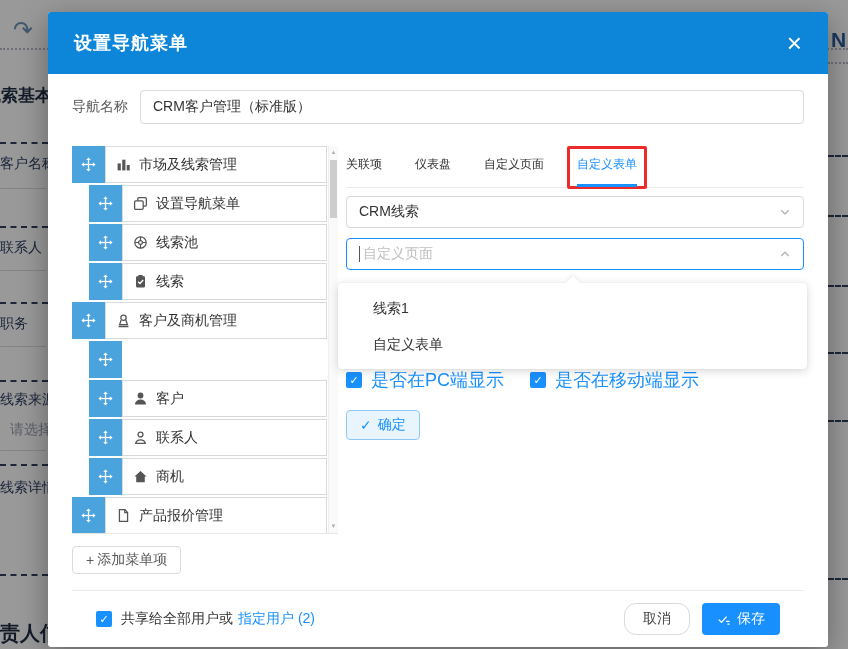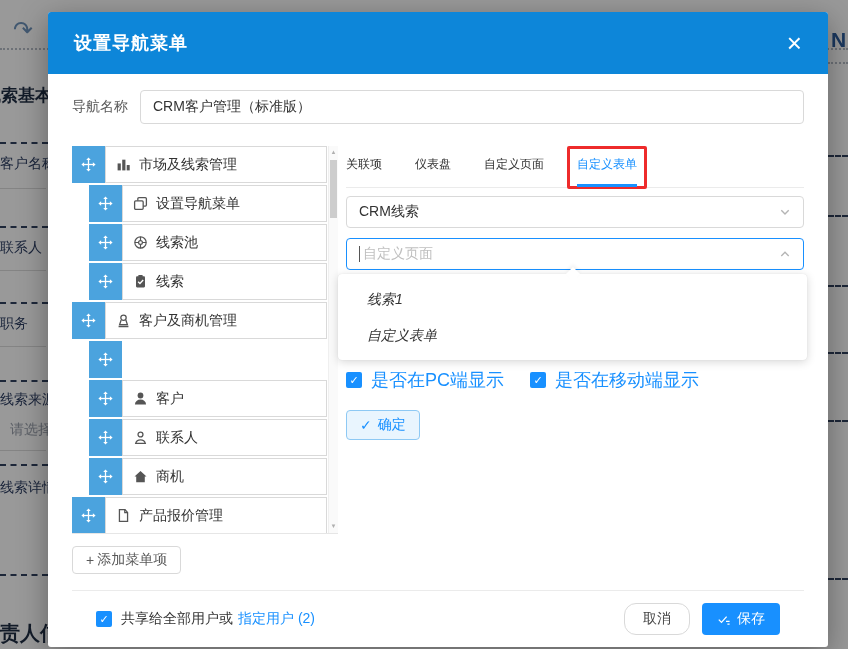--- a/index.html
+++ b/index.html
@@ -62,22 +62,22 @@
   .tab.active{color:#1890ff;}
   .tab.active::after{content:"";position:absolute;left:0;right:0;bottom:0;height:3px;background:#1890ff;}
   .red-box{position:absolute;left:-10px;right:-10px;top:0;bottom:-2px;border:3px solid #ee2b2b;border-radius:2px;pointer-events:none;}
   .select{height:32px;box-sizing:border-box;border:1px solid #d9d9d9;border-radius:4px;display:flex;align-items:center;
     padding:0 12px;font-size:14px;color:#333;background:#fff;cursor:pointer;}
   .sel1{margin-top:8px;}
   .sel2{margin-top:10px;border-color:#1890ff;}
   .sel-placeholder{color:#bfbfbf;}
   .caret{width:1px;height:16px;background:#555;margin-right:3px;}
   .sel-arrow{margin-left:auto;display:flex;}
-  .dd-panel{position:absolute;left:-8px;right:-3px;top:128px;height:86px;background:#fff;border-radius:4px;
-    box-shadow:0 2px 10px rgba(0,0,0,0.16),0 0 1px rgba(0,0,0,0.12);padding:7px 6px;box-sizing:border-box;z-index:5;font-style:italic;}
+  .dd-panel{position:absolute;left:-8px;right:-3px;top:137px;height:86px;background:#fff;border-radius:4px;
+    box-shadow:0 2px 10px rgba(0,0,0,0.16),0 0 1px rgba(0,0,0,0.12);padding:7px 12px;box-sizing:border-box;z-index:5;}
   .dd-panel::before{content:"";position:absolute;top:-5px;left:50%;margin-left:-5px;width:10px;height:10px;background:#fff;
     transform:rotate(45deg);box-shadow:-2px -2px 4px rgba(0,0,0,0.05);}
   .dd-item{height:36px;line-height:36px;padding:0 23px;font-size:14px;color:#333;cursor:pointer;}
   .checkbox-row{margin-top:98px;display:flex;align-items:center;gap:26px;}
   .cb-group{display:flex;align-items:center;cursor:pointer;}
   .cb{width:16px;height:16px;flex:none;background:#1890ff;border-radius:2px;color:#fff;font-size:11px;
     display:flex;align-items:center;justify-content:center;}
   .cb-label{margin-left:9px;font-size:18px;color:#1890ff;white-space:nowrap;}
   .confirm-btn{margin-top:18px;height:30px;padding:0 13px;background:#e9f5fe;border:1px solid #8ec9f4;border-radius:4px;
     color:#1890ff;font-size:14px;display:inline-flex;align-items:center;gap:6px;cursor:pointer;align-self:flex-start;}

